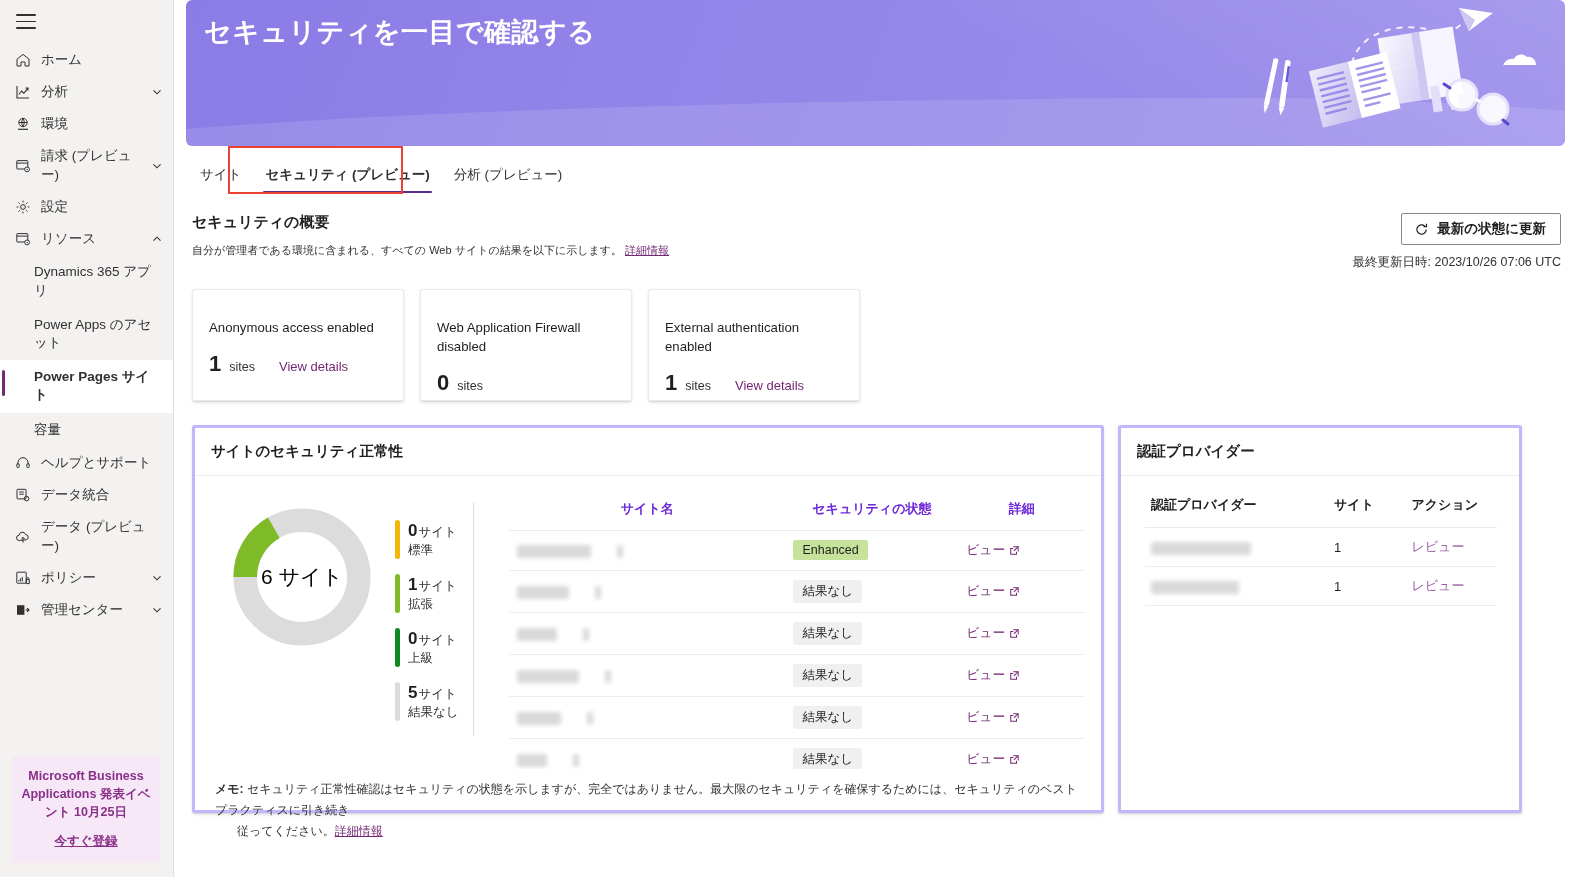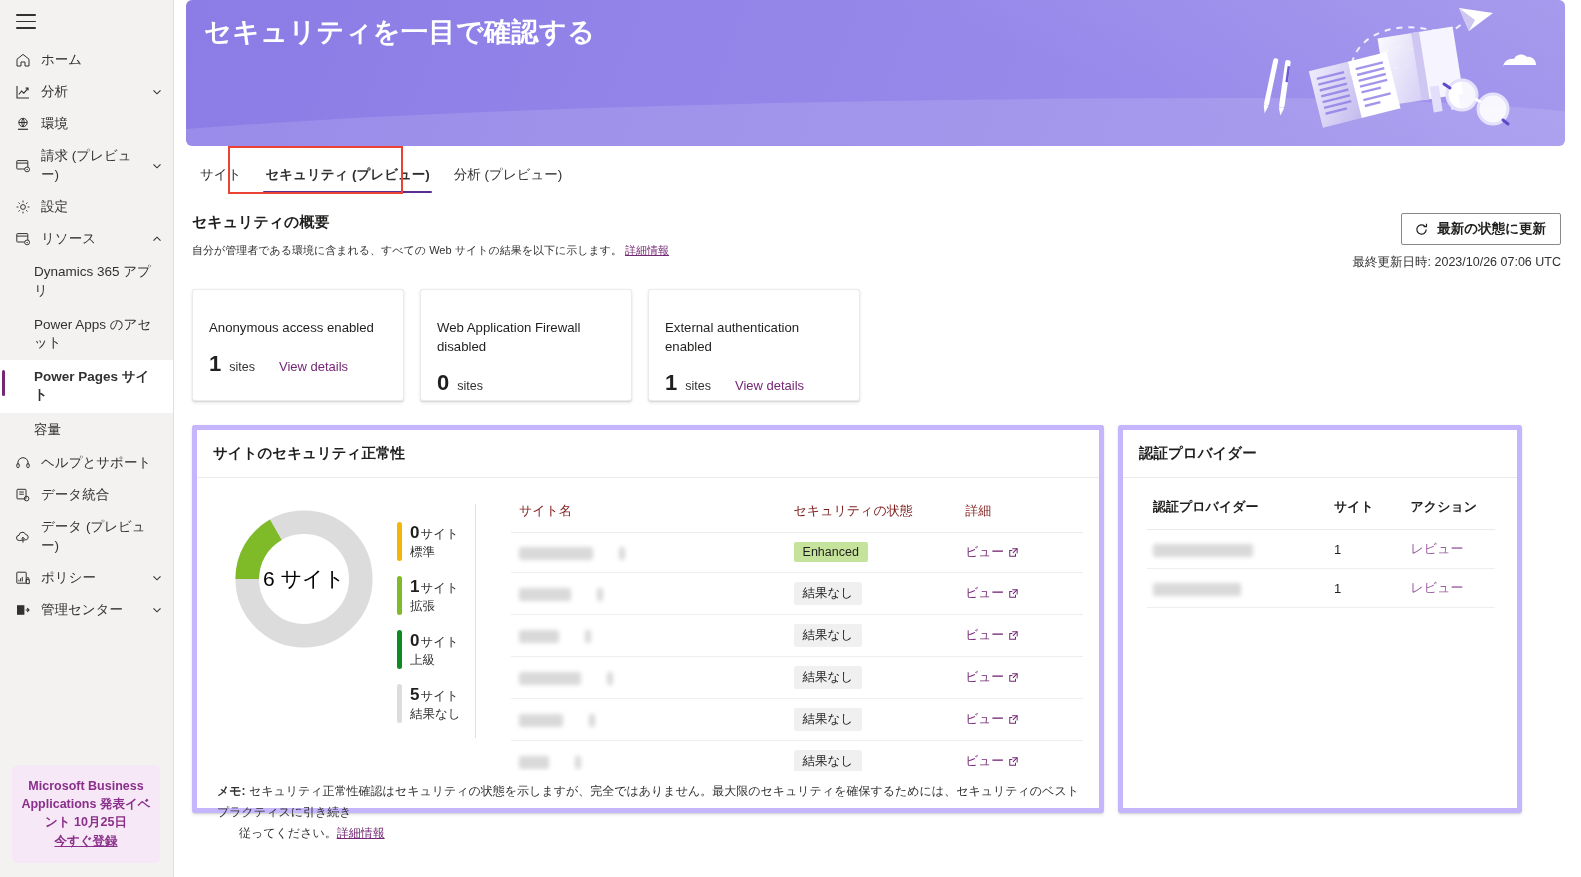--- a/index.html
+++ b/index.html
@@ -45,21 +45,21 @@
     content: ""; position: absolute; left: 2px; width: 3px; height: 26px;
     background: #742774; border-radius: 2px; margin-top: 2px;
   }
   .sub-wrap { position: relative; }
   .promo {
     position: absolute; left: 12px; bottom: 14px; width: 148px;
     background: #f6e8f6; border-radius: 5px; padding: 12px 8px 13px;
     text-align: center; font-size: 12.5px; line-height: 1.45;
     color: #8a2f8a; font-weight: 700; cursor: pointer;
   }
-  .promo a { color: #8a2f8a; text-decoration: underline; display: block; margin-top: 1px; }
+  .promo a { color: #8a2f8a; text-decoration: underline; display: block; margin-top: 11px; }
 
   
   .main { flex: 1; height: 877px; overflow: hidden; background: #fff; position: relative; }
 
   .banner {
     margin: 0 16px 0 12px; height: 146px; border-radius: 6px;
     background: linear-gradient(110deg, #8b7ce6 0%, #9486e9 45%, #9d90ec 100%);
     position: relative; overflow: hidden;
   }
   .banner .wave {
@@ -121,21 +121,21 @@
   }
   .kpi-label { font-size: 13.2px; color: #201f1e; line-height: 1.45; }
   .kpi-row { margin-top: 16px; display: flex; align-items: baseline; gap: 8px; }
   .kpi-num { font-size: 22px; font-weight: 700; color: #201f1e; line-height: 1; }
   .kpi-unit { font-size: 12.5px; color: #323130; }
   .kpi-link { margin-left: 16px; font-size: 13px; color: #742774; cursor: pointer; }
 
   
   .panels { display: flex; gap: 14px; padding: 24px 16px 0 18px; align-items: flex-start; }
   .panel {
-    background: #fff; border: 5px solid #c4b5fd; border-radius: 3px;
+    background: #fff; border: 3px solid #c4b5fd; border-radius: 3px;
     box-shadow: 0 1.2px 3.2px rgba(0,0,0,.10), 0 .3px .9px rgba(0,0,0,.08);
   }
   .panel-head {
     padding: 14px 16px; font-size: 14.5px; font-weight: 700; color: #201f1e;
     border-bottom: 1px solid #edebe9;
   }
   .panel-left { flex: 0 0 912px; height: 388px; display: flex; flex-direction: column; }
   .panel-right { flex: 0 0 404px; height: 388px; }
 
   .panel-body { flex: 1; display: flex; padding: 12px 0 0 0; }
@@ -151,21 +151,21 @@
   .leg-bar { width: 5px; border-radius: 3px; flex: 0 0 5px; }
   .leg-txt { line-height: 1.25; }
   .leg-top { font-size: 12.5px; color: #323130; }
   .leg-top b { font-size: 17px; font-weight: 700; color: #201f1e; margin-right: 1px; }
   .leg-cat { font-size: 12.5px; color: #323130; margin-top: 2px; }
 
   
   .tbl-col { flex: 1; padding: 6px 16px 0 14px; min-width: 0; }
   .tbl { width: 100%; border-collapse: collapse; table-layout: fixed; }
   .tbl th {
-    text-align: left; font-size: 13px; font-weight: 400; color: #7f1d1d;
+    text-align: center; font-size: 13px; font-weight: 700; color: #6d28d9;
     padding: 6px 8px 12px; border-bottom: 1px solid #edebe9;
   }
   .tbl-scroll { max-height: 238px; overflow-y: auto; position: relative; }
   .tbl td {
     padding: 9px 8px; font-size: 13px; color: #201f1e; border-bottom: 1px solid #f0eeed; height: 39px;
   }
   .redact { display: inline-block; height: 13px; border-radius: 2px; background: #d9d9d9; filter: blur(2.2px); vertical-align: middle; }
   .badge {
     display: inline-block; padding: 3px 9px; border-radius: 2px; font-size: 12.5px; color: #201f1e;
   }

